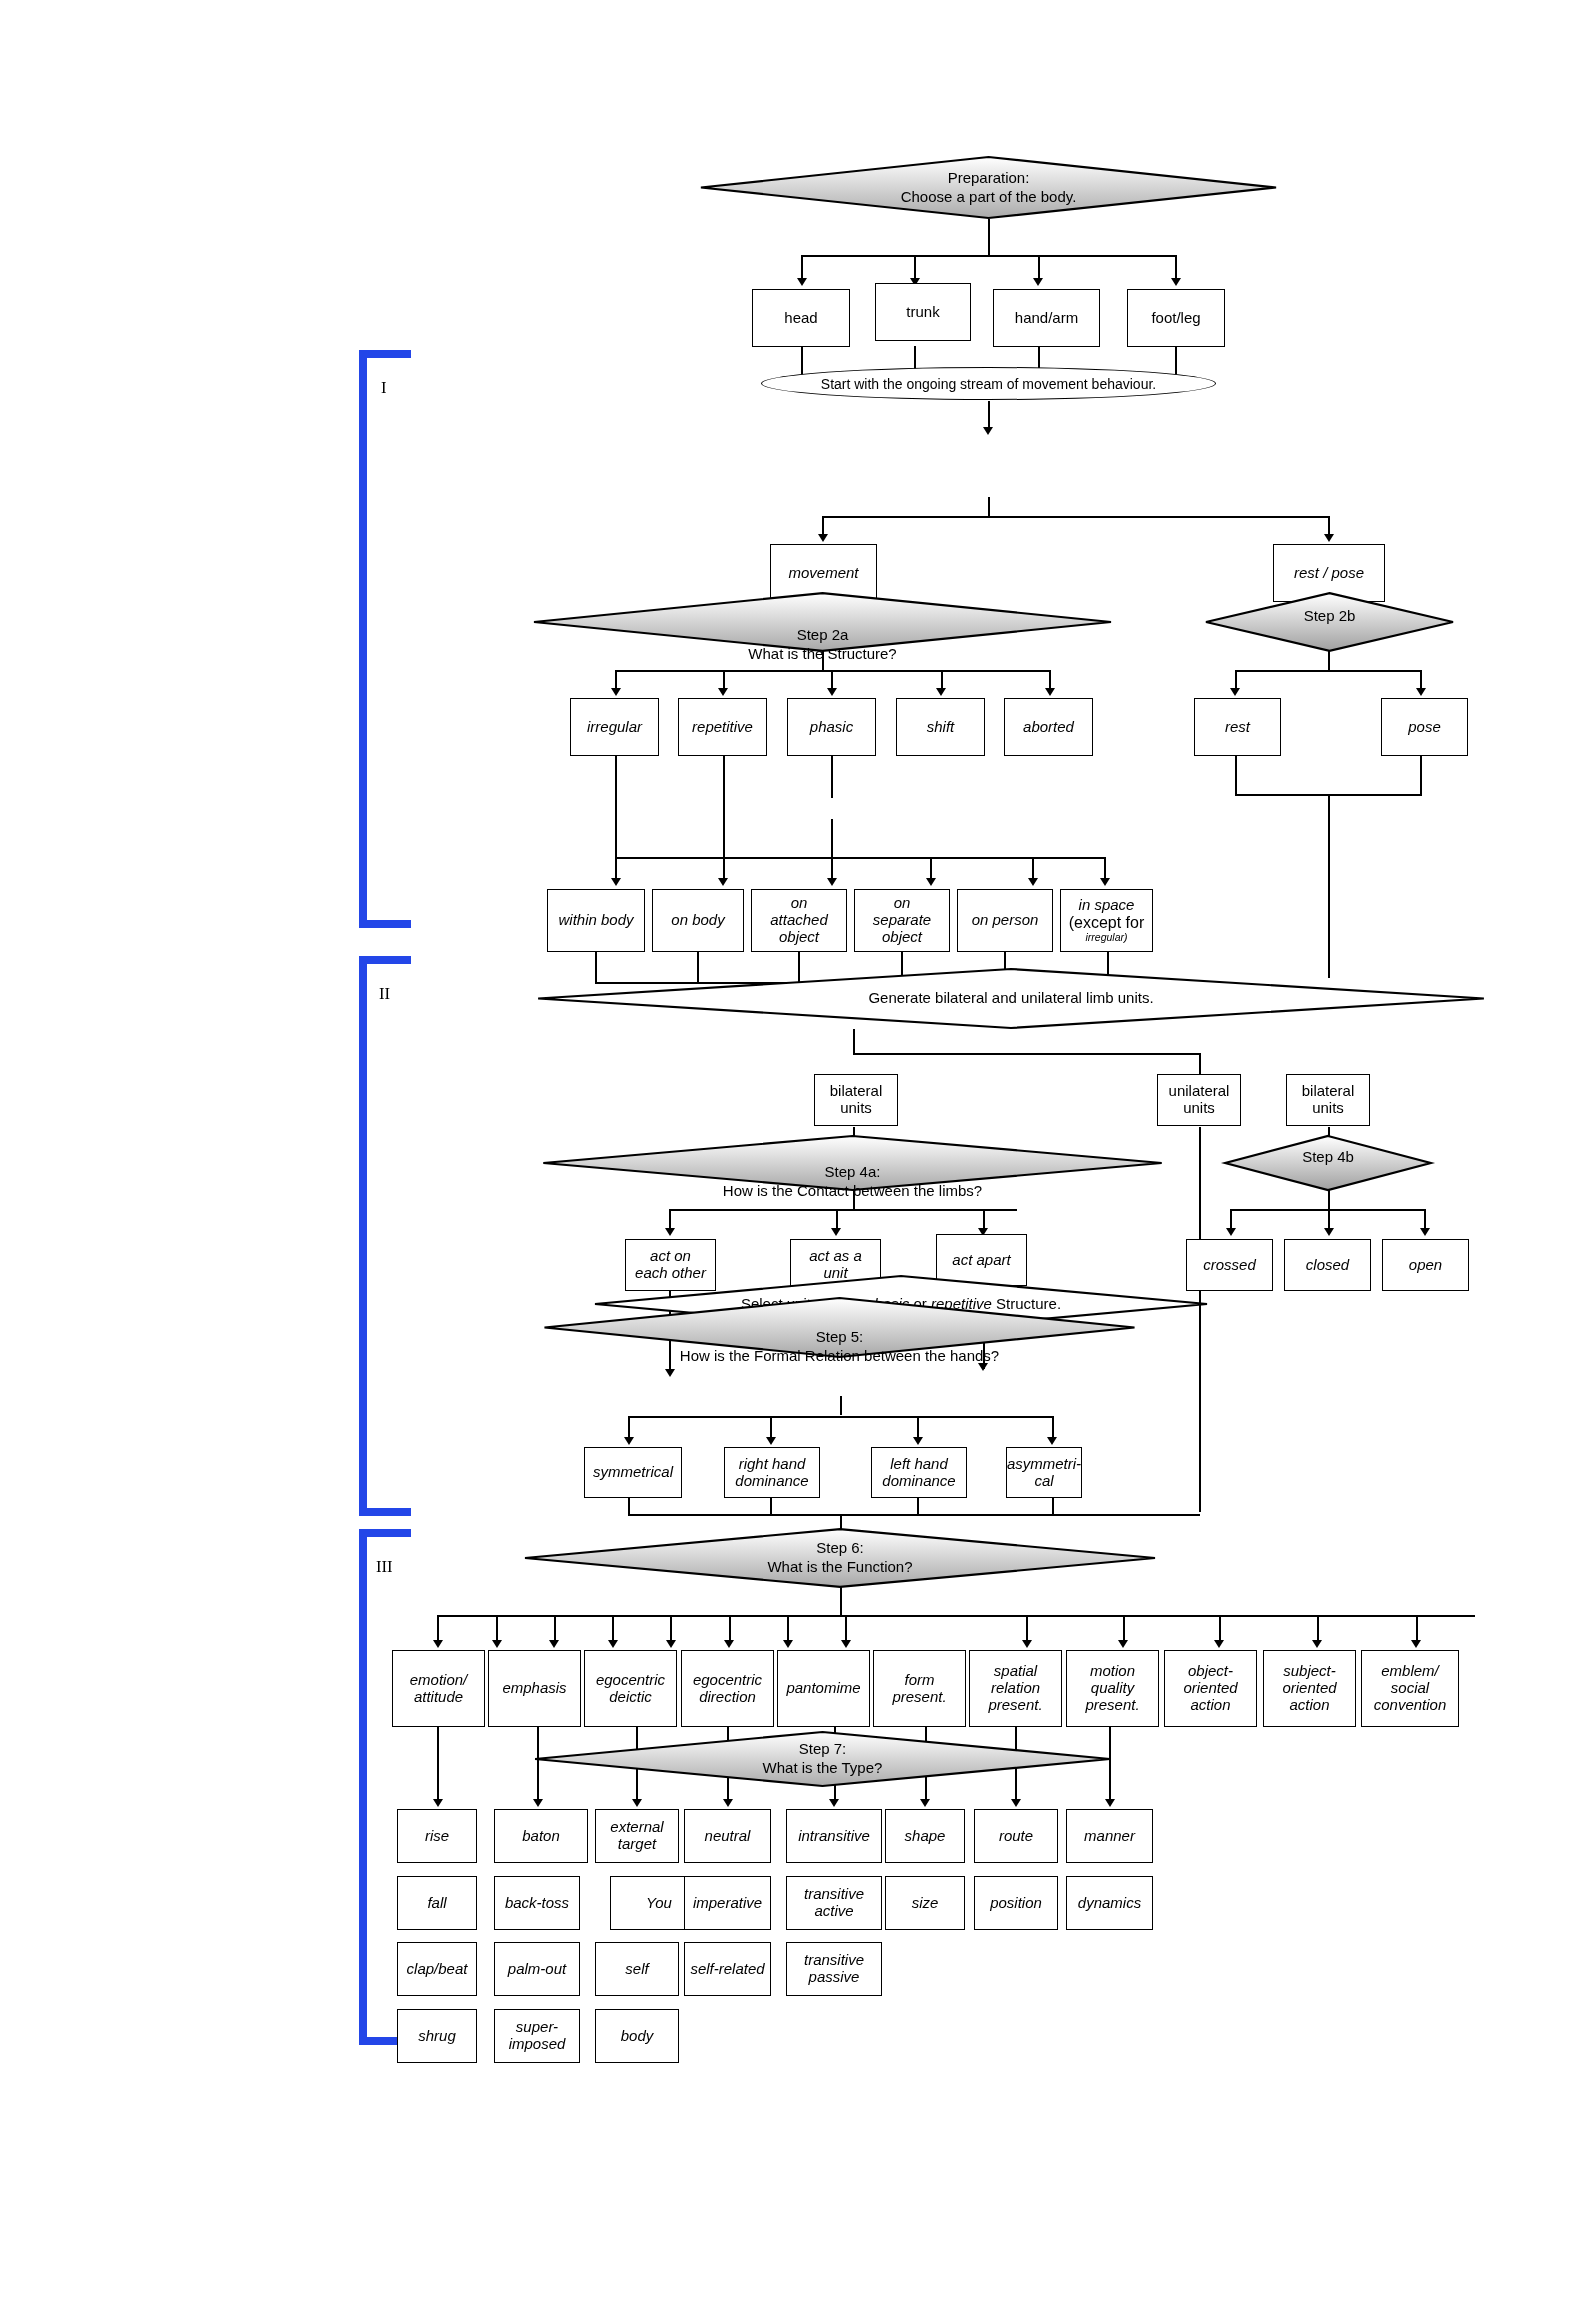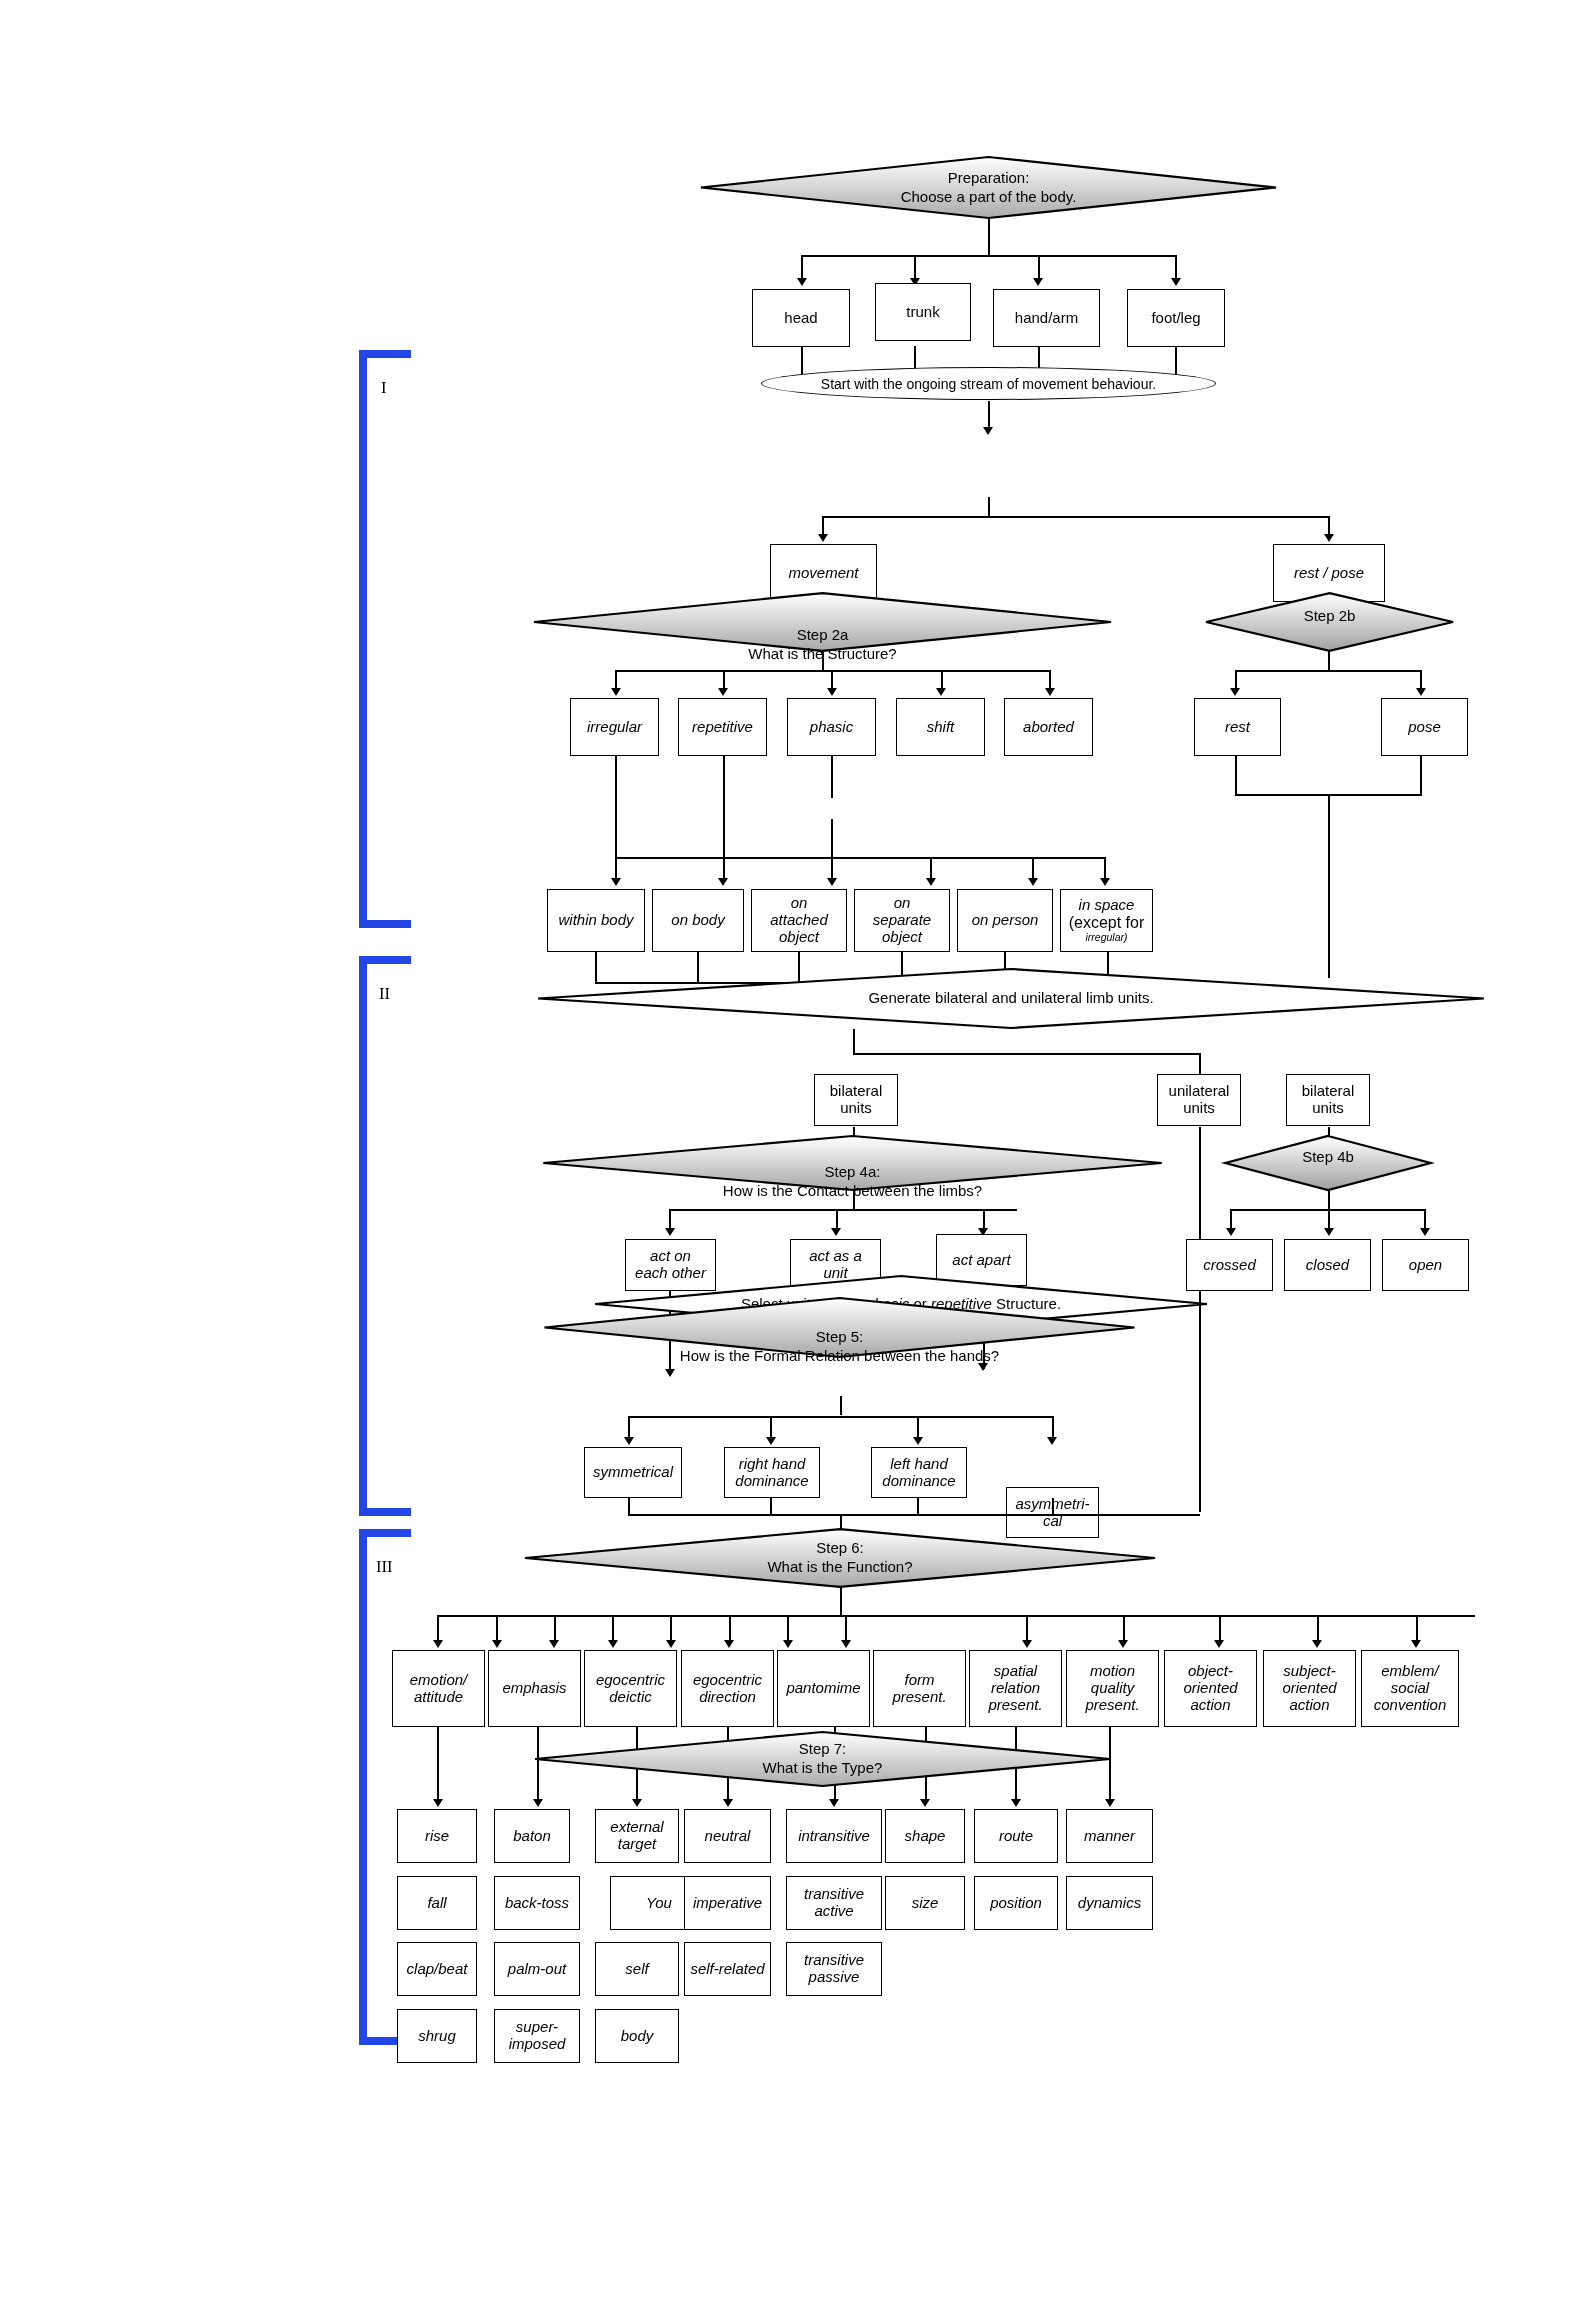--- a/index.html
+++ b/index.html
@@ -404,21 +404,21 @@
     <span>symmetrical</span>
     </div>
   <div class="node box it" style="left:724px;top:1447px;width:96px;height:51px;flex-direction:column;">
     <span>right hand</span>
     <span>dominance</span>
     </div>
   <div class="node box it" style="left:871px;top:1447px;width:96px;height:51px;flex-direction:column;">
     <span>left hand</span>
     <span>dominance</span>
     </div>
-  <div class="node box it" style="left:1006px;top:1447px;width:93px;height:51px;flex-direction:column;margin-top:40px;">
+  <div class="node box it" style="left:1006px;top:1447px;width:76px;height:51px;flex-direction:column;">
     <span>asymmetri-</span>
     <span>cal</span>
     </div>
 
   <div class="ln vl" style="left:628px;top:1498px;height:17.5px;"></div>
   <div class="ln vl" style="left:770px;top:1498px;height:17.5px;"></div>
   <div class="ln vl" style="left:917px;top:1498px;height:17.5px;"></div>
   <div class="ln vl" style="left:1052px;top:1498px;height:17.5px;"></div>
   <div class="ln hl" style="left:628px;top:1514px;width:572px;"></div>
   <div class="ln vl" style="left:840px;top:1514px;height:44px;"></div>
@@ -546,21 +546,21 @@
     </svg>
     <div class="lbl">
       <span>Step 7:</span>
       <span>What is the Type?</span>
     </div>
   </div>
 
   <div class="node box it" style="left:397px;top:1809px;width:80px;height:54px;flex-direction:column;">
     <span>rise</span>
     </div>
-  <div class="node box it" style="left:494px;top:1809px;width:76px;height:54px;flex-direction:column;">
+  <div class="node box it" style="left:494px;top:1809px;width:94px;height:54px;flex-direction:column;">
     <span>baton</span>
     </div>
   <div class="node box it" style="left:595px;top:1809px;width:84px;height:54px;flex-direction:column;white-space:pre-line;">
     <span>external
 target</span></div>
   <div class="node box it" style="left:684px;top:1809px;width:87px;height:54px;flex-direction:column;">
     <span>neutral</span>
     </div>
   <div class="node box it" style="left:786px;top:1809px;width:96px;height:54px;flex-direction:column;white-space:pre-line;">
     <span>intransitive</span></div>

